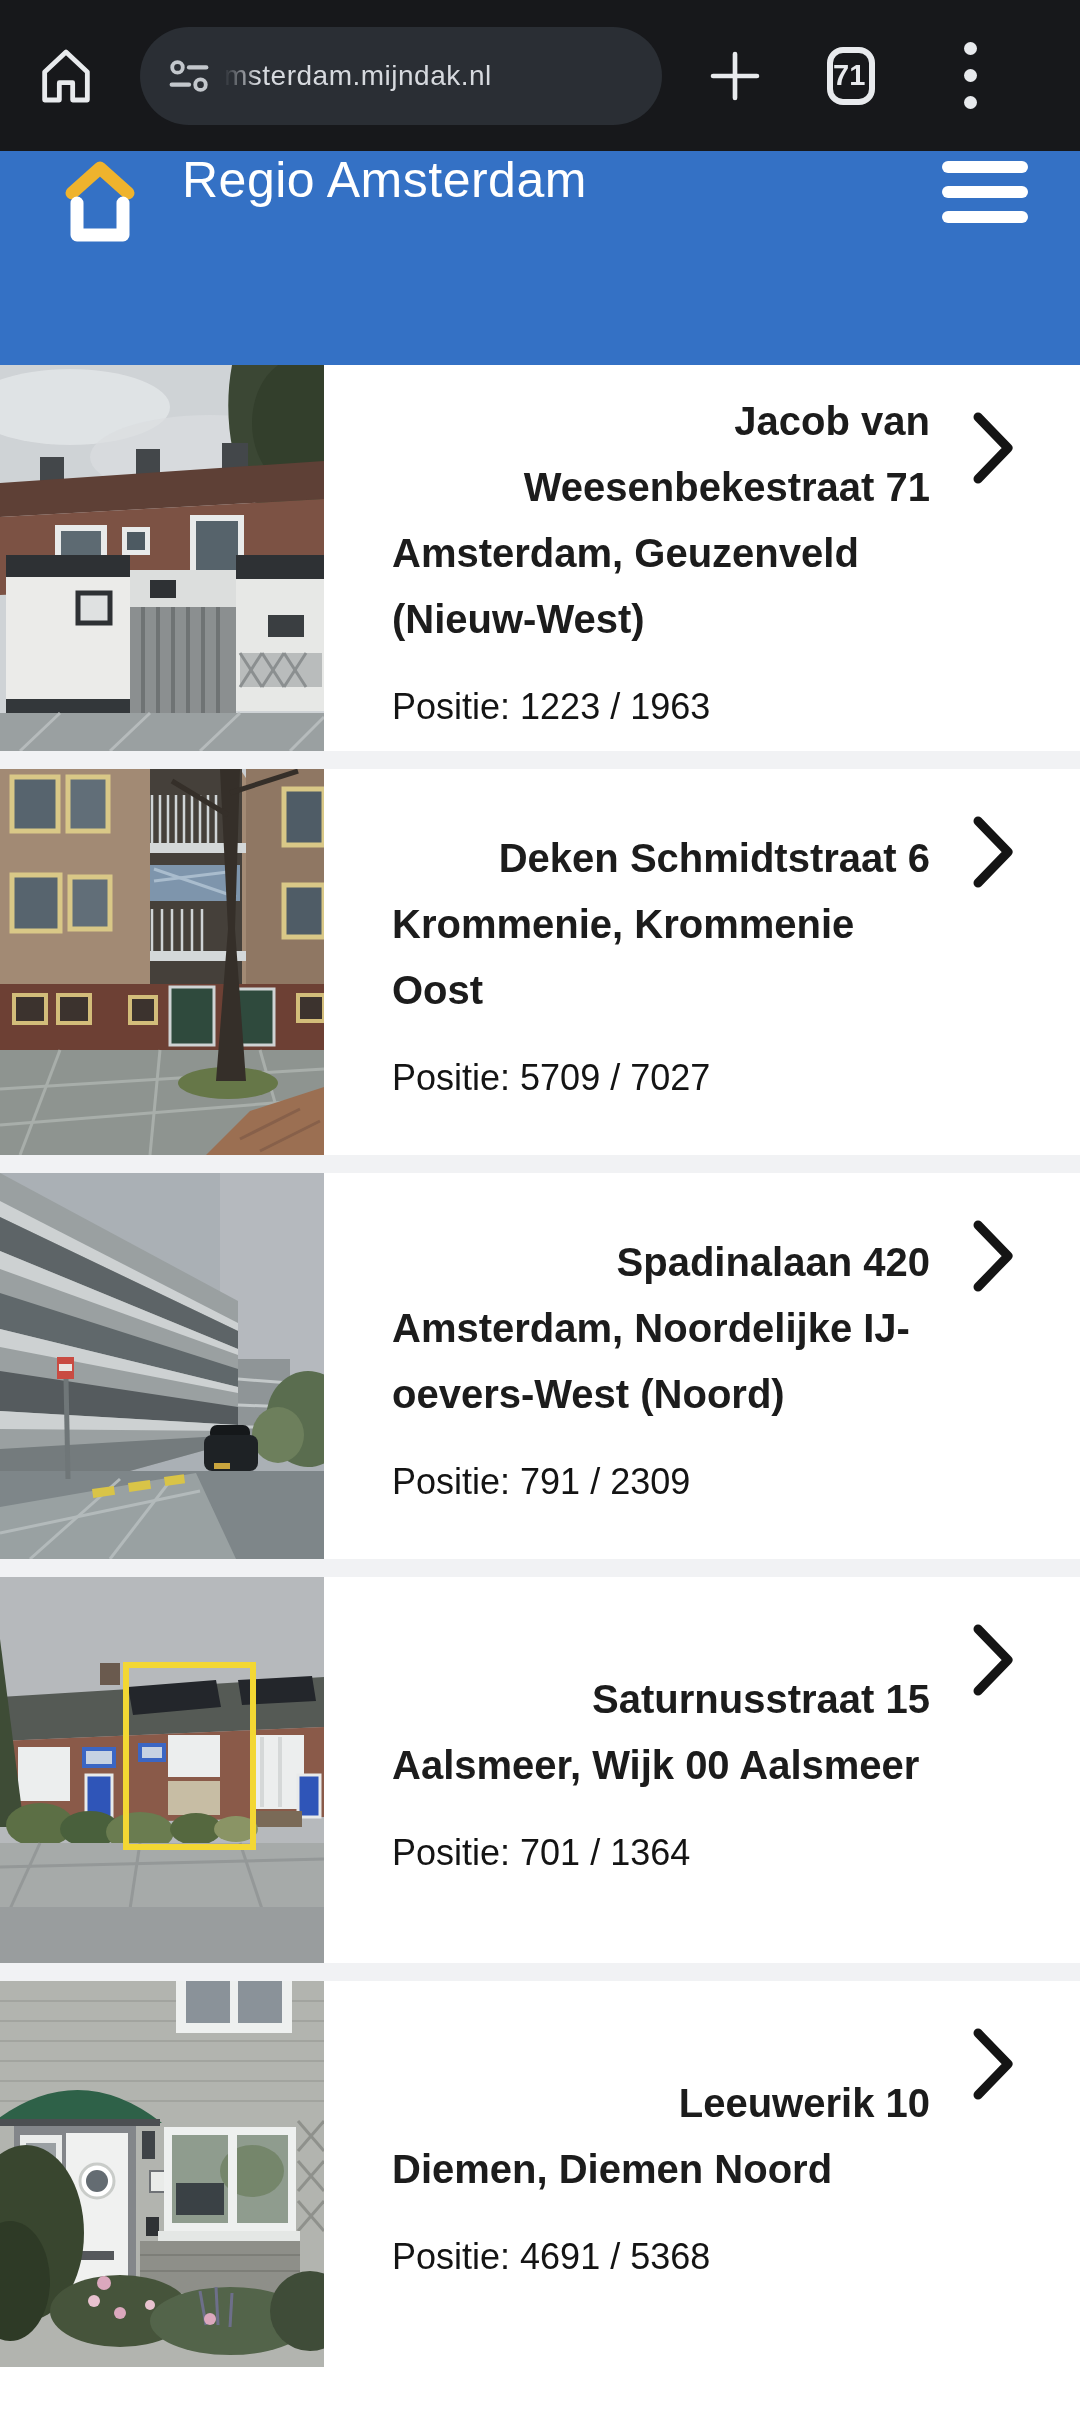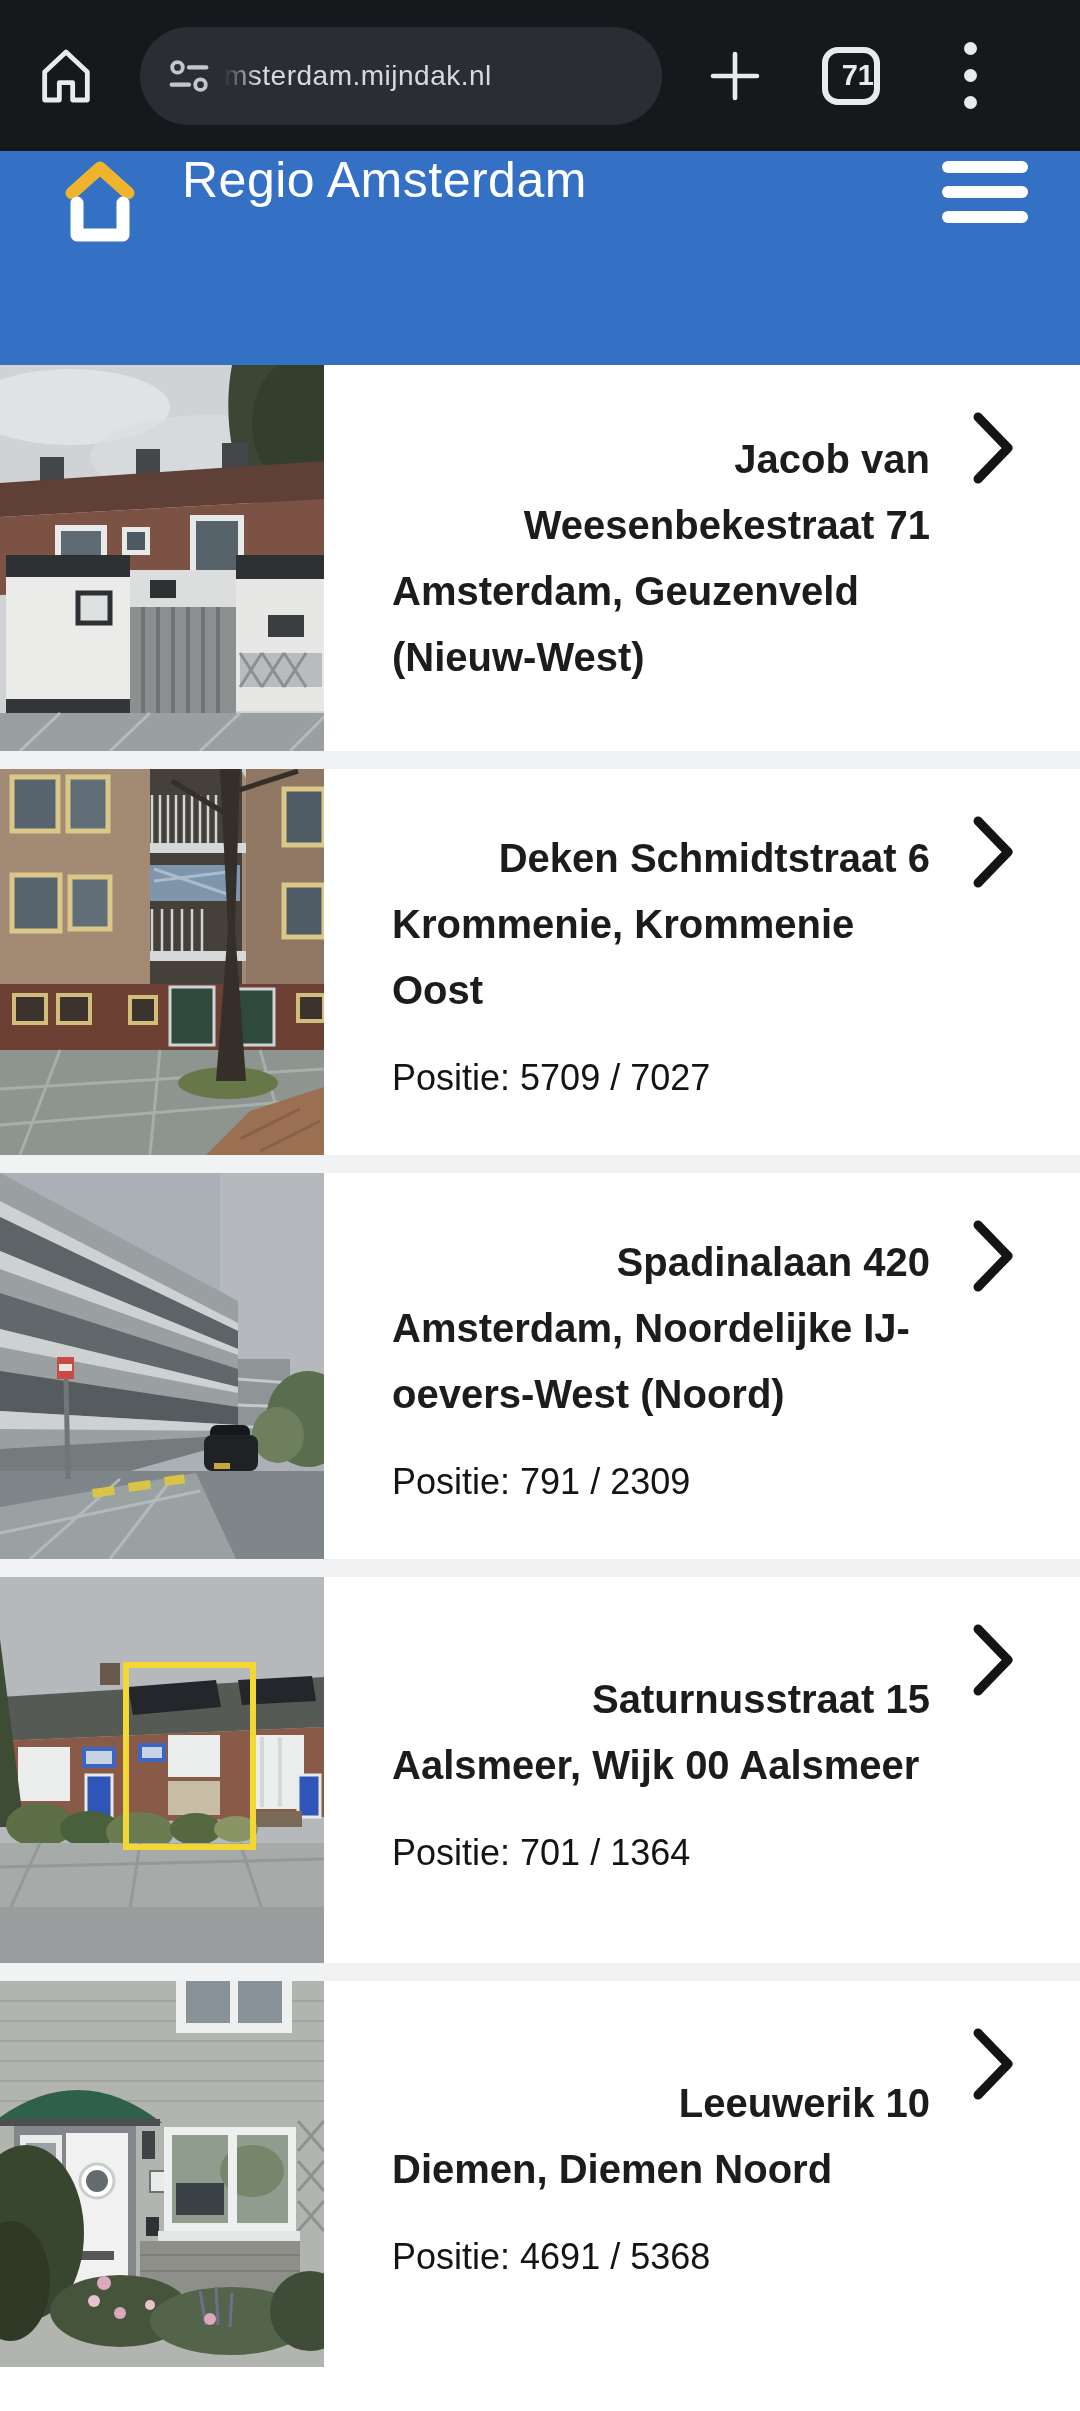--- a/index.html
+++ b/index.html
@@ -20,21 +20,21 @@
 
   
   .browser-bar{height:151px;background:var(--toolbar-bg);display:flex;align-items:center;padding:0 30px 0 34px;}
   .tb-btn{display:flex;align-items:center;justify-content:center;flex:0 0 auto;background:none;border:none;cursor:pointer;}
   .url-pill{flex:0 0 auto;width:522px;height:98px;margin-left:42px;border-radius:49px;background:var(--pill-bg);display:flex;align-items:center;padding:0 28px 0 26px;overflow:hidden;border:none;cursor:pointer;}
   .url-text{margin-left:12px;font-size:28px;color:var(--url-text);white-space:nowrap;overflow:hidden;letter-spacing:.5px;
     -webkit-mask-image:linear-gradient(90deg,transparent 0,#000 34px);
             mask-image:linear-gradient(90deg,transparent 0,#000 34px);}
   .plus-btn{margin-left:40px;width:66px;height:98px;}
   .tab-btn{margin-left:50px;width:66px;height:98px;position:relative;}
-  .tab-box{width:58px;height:58px;border:6px solid var(--toolbar-icon);border-radius:16px;display:flex;align-items:center;justify-content:flex-end;}
+  .tab-box{width:48px;height:58px;border:6px solid var(--toolbar-icon);border-radius:16px;display:flex;align-items:center;justify-content:flex-start;}
   .tab-count{font-size:29px;font-weight:700;color:var(--toolbar-icon);}
   .kebab-btn{margin-left:58px;width:56px;height:98px;flex-direction:column;gap:14px;}
   .dot{width:13px;height:13px;border-radius:50%;background:var(--toolbar-icon);}
 
   
   .app-header{height:214px;background:var(--header-bg);display:flex;align-items:flex-start;padding:0 52px 0 50px;}
   .app-title{margin-left:32px;font-size:50px;font-weight:500;color:#fff;letter-spacing:.5px;}
   .menu-btn{margin-left:auto;background:none;border:none;cursor:pointer;display:flex;flex-direction:column;gap:13px;padding:10px 0;}
   .menu-bar{width:86px;height:12px;border-radius:6px;background:#fff;}
 
@@ -159,20 +159,21 @@
             <line x1="20" y1="386" x2="60" y2="348"></line>
               <line x1="110" y1="386" x2="150" y2="348"></line>
             <line x1="200" y1="386" x2="240" y2="348"></line>
               <line x1="290" y1="386" x2="324" y2="352"></line>
           </g>
         </svg>
       </div>
       <div class="info">
         <h2 class="title">Jacob van Weesenbekestraat 71</h2>
         <p class="loc">Amsterdam, Geuzenveld (Nieuw-West)</p>
+        <p class="pos"><span>Positie:</span><span class="val">1223 / 1963</span></p>
       </div>
       <button class="chev">
         <svg width="50" height="78" viewBox="0 0 50 78" fill="none">
             <polyline points="10,8 40,39 10,70" stroke="#141414" stroke-width="9" fill="none" stroke-linecap="round" stroke-linejoin="round"></polyline>
           </svg>
       </button>
     </article>
 
     <article class="row">
       <div class="photo">

